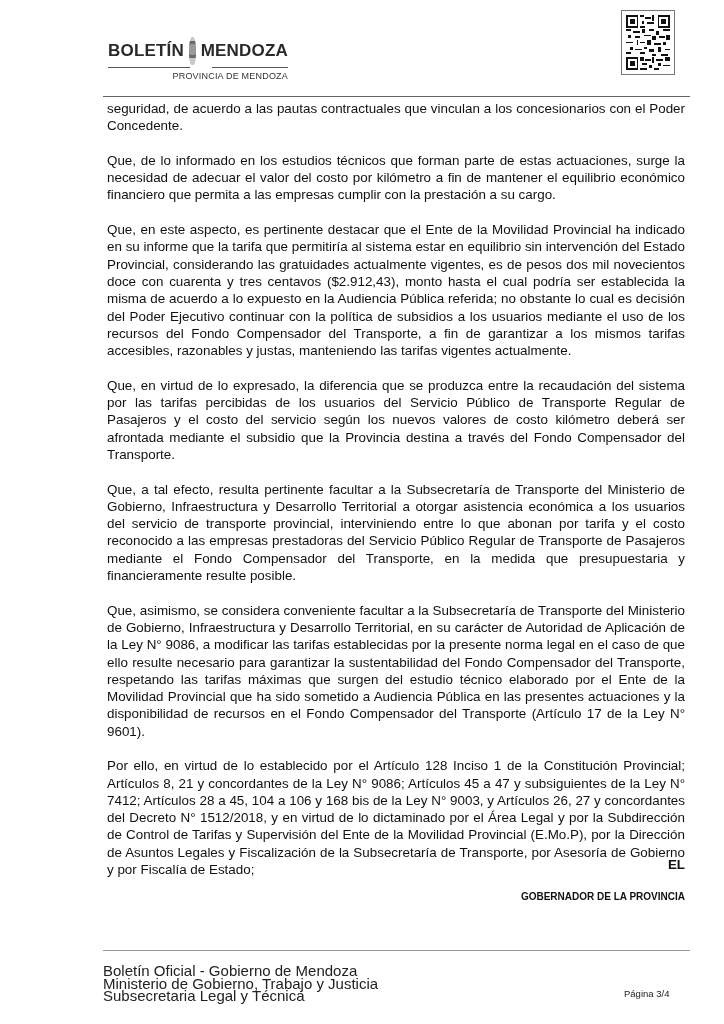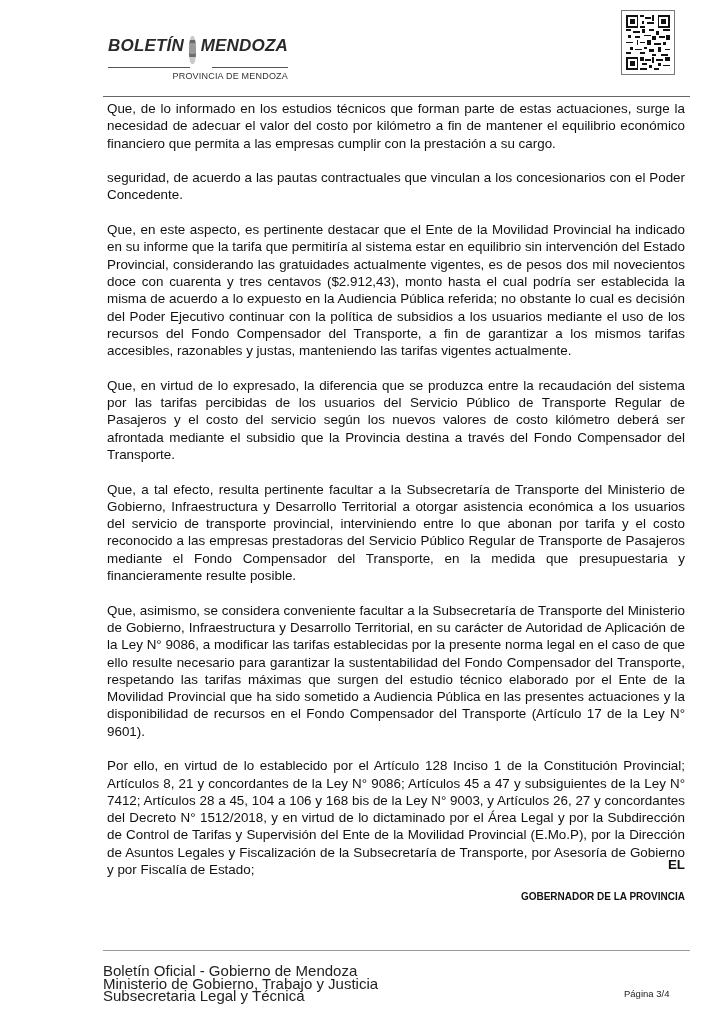--- a/index.html
+++ b/index.html
@@ -1,19 +1,19 @@
 <!DOCTYPE html>
 <html><head>
 <meta charset="utf-8">
 <style>
   html, body { margin: 0; padding: 0; background: #ffffff; }
   body { width: 724px; height: 1024px; position: relative; overflow: hidden;
          font-family: "Liberation Sans", sans-serif; color: #111; }
   .logo { position: absolute; left: 108px; top: 36px; width: 180px; height: 50px; }
-  .logo-row { display: flex; justify-content: center; height: 30px; font-style: italic; }
+  .logo-row { display: flex; align-items: center; justify-content: center; height: 30px; }
   .logo-word { font-weight: bold; font-size: 17px; color: #2a2a2a; letter-spacing: 0.2px; }
   .crest { width: 22px; height: 28px; margin: 0 5px; border-radius: 45% 45% 40% 40%;
            background: radial-gradient(circle at 50% 45%, #9a9a9a 0 35%, #6a6a6a 36% 55%, #c8c8c8 56% 100%); }
   .logo-rule { position: absolute; top: 31px; height: 1px; background: #555; }
   .logo-rule.l { left: 0; width: 82px; }
   .logo-rule.r { left: 104px; width: 76px; }
   .logo-sub { position: absolute; top: 35px; left: 0; width: 180px; text-align: right;
               font-size: 9px; color: #333; letter-spacing: 0.2px; }
   .qr { position: absolute; left: 621px; top: 10px; width: 44px; height: 55px;
         border: 1px solid #777; padding: 4px; background: #fff; }
@@ -100,22 +100,22 @@
       <rect x="21" y="28" width="4" height="1"></rect>
         <rect x="8" y="30" width="4" height="1"></rect>
         <rect x="16" y="30" width="3" height="1"></rect>
     </g>
   </svg>
 </div>
 
 <div class="hr-top"></div>
 
 <div class="content">
+  <p>seguridad, de acuerdo a las pautas contractuales que vinculan a los concesionarios con el Poder Concedente.</p>
   <p>Que, de lo informado en los estudios técnicos que forman parte de estas actuaciones, surge la necesidad de adecuar el valor del costo por kilómetro a fin de mantener el equilibrio económico financiero que permita a las empresas cumplir con la prestación a su cargo.</p>
-  <p>seguridad, de acuerdo a las pautas contractuales que vinculan a los concesionarios con el Poder Concedente.</p>
   <p>Que, en este aspecto, es pertinente destacar que el Ente de la Movilidad Provincial ha indicado en su informe que la tarifa que permitiría al sistema estar en equilibrio sin intervención del Estado Provincial, considerando las gratuidades actualmente vigentes, es de pesos dos mil novecientos doce con cuarenta y tres centavos ($2.912,43), monto hasta el cual podría ser establecida la misma de acuerdo a lo expuesto en la Audiencia Pública referida; no obstante lo cual es decisión del Poder Ejecutivo continuar con la política de subsidios a los usuarios mediante el uso de los recursos del Fondo Compensador del Transporte, a fin de garantizar a los mismos tarifas accesibles, razonables y justas, manteniendo las tarifas vigentes actualmente.</p>
   <p>Que, en virtud de lo expresado, la diferencia que se produzca entre la recaudación del sistema por las tarifas percibidas de los usuarios del Servicio Público de Transporte Regular de Pasajeros y el costo del servicio según los nuevos valores de costo kilómetro deberá ser afrontada mediante el subsidio que la Provincia destina a través del Fondo Compensador del Transporte.</p>
   <p>Que, a tal efecto, resulta pertinente facultar a la Subsecretaría de Transporte del Ministerio de Gobierno, Infraestructura y Desarrollo Territorial a otorgar asistencia económica a los usuarios del servicio de transporte provincial, interviniendo entre lo que abonan por tarifa y el costo reconocido a las empresas prestadoras del Servicio Público Regular de Transporte de Pasajeros mediante el Fondo Compensador del Transporte, en la medida que presupuestaria y financieramente resulte posible.</p>
   <p>Que, asimismo, se considera conveniente facultar a la Subsecretaría de Transporte del Ministerio de Gobierno, Infraestructura y Desarrollo Territorial, en su carácter de Autoridad de Aplicación de la Ley N° 9086, a modificar las tarifas establecidas por la presente norma legal en el caso de que ello resulte necesario para garantizar la sustentabilidad del Fondo Compensador del Transporte, respetando las tarifas máximas que surgen del estudio técnico elaborado por el Ente de la Movilidad Provincial que ha sido sometido a Audiencia Pública en las presentes actuaciones y la disponibilidad de recursos en el Fondo Compensador del Transporte (Artículo 17 de la Ley N° 9601).</p>
   <p>Por ello, en virtud de lo establecido por el Artículo 128 Inciso 1 de la Constitución Provincial; Artículos 8, 21 y concordantes de la Ley N° 9086; Artículos 45 a 47 y subsiguientes de la Ley N° 7412; Artículos 28 a 45, 104 a 106 y 168 bis de la Ley N° 9003, y Artículos 26, 27 y concordantes del Decreto N° 1512/2018, y en virtud de lo dictaminado por el Área Legal y por la Subdirección de Control de Tarifas y Supervisión del Ente de la Movilidad Provincial (E.Mo.P), por la Dirección de Asuntos Legales y Fiscalización de la Subsecretaría de Transporte, por Asesoría de Gobierno y por Fiscalía de Estado;</p>
 </div>
 
 <div class="el">
   <p class="center-bold">EL</p>
 </div>

